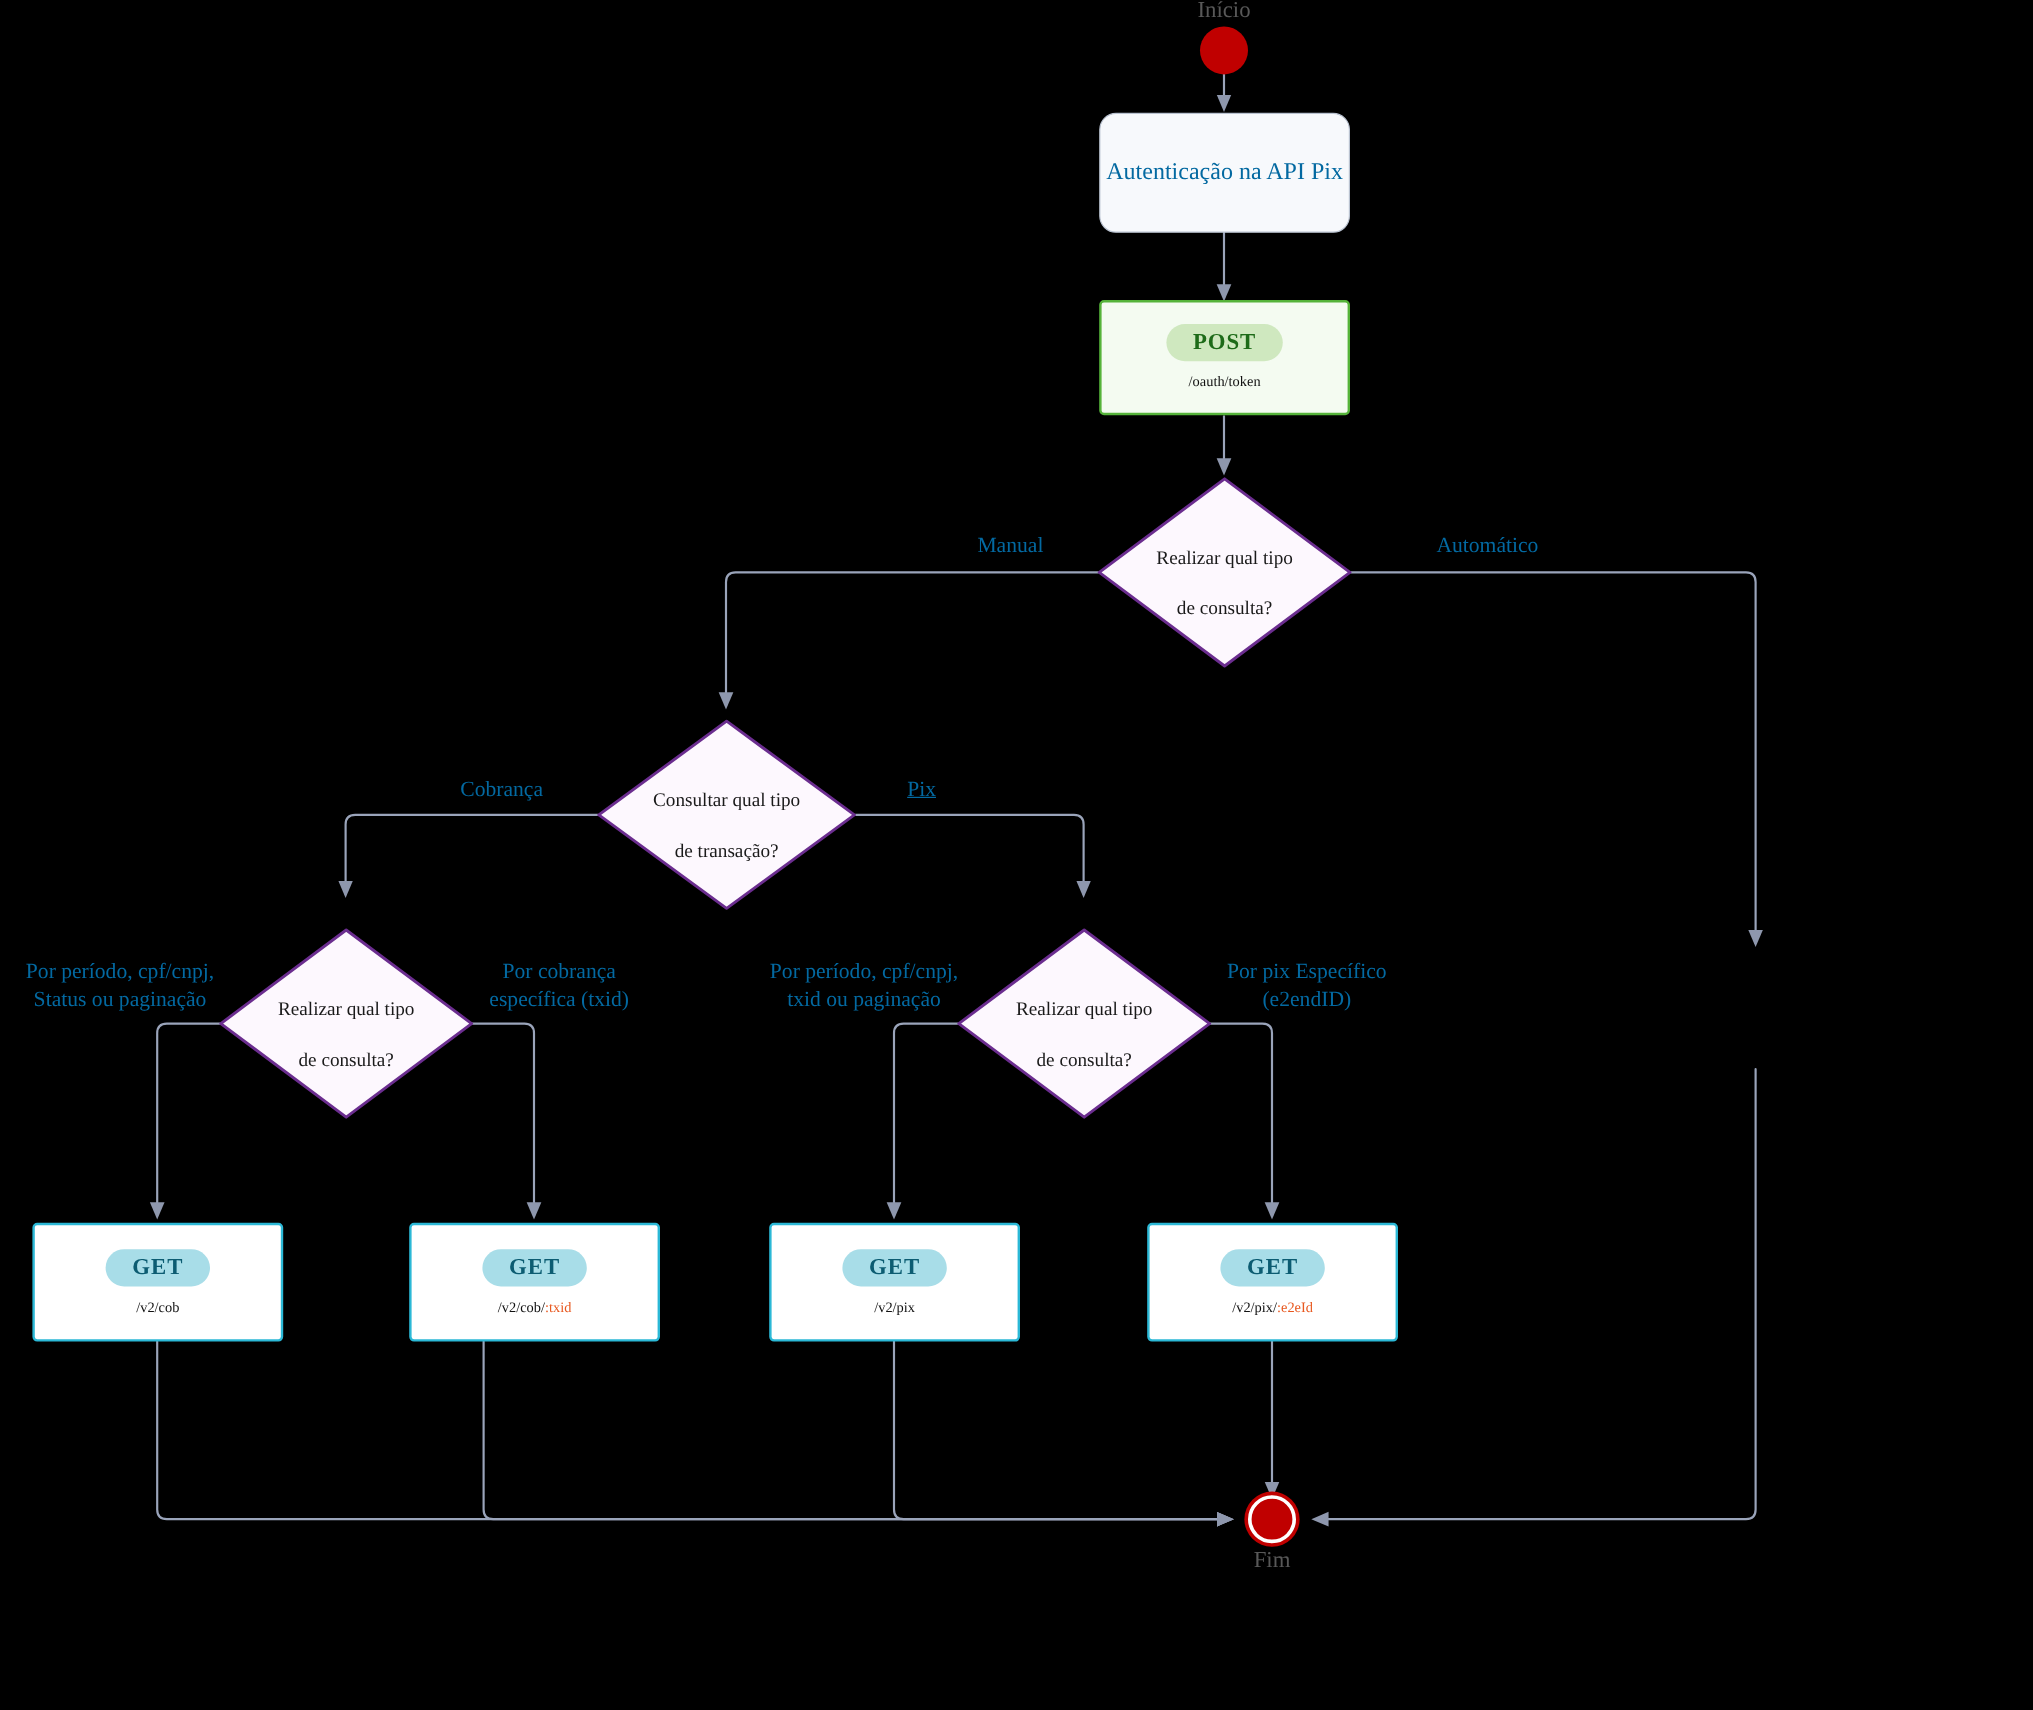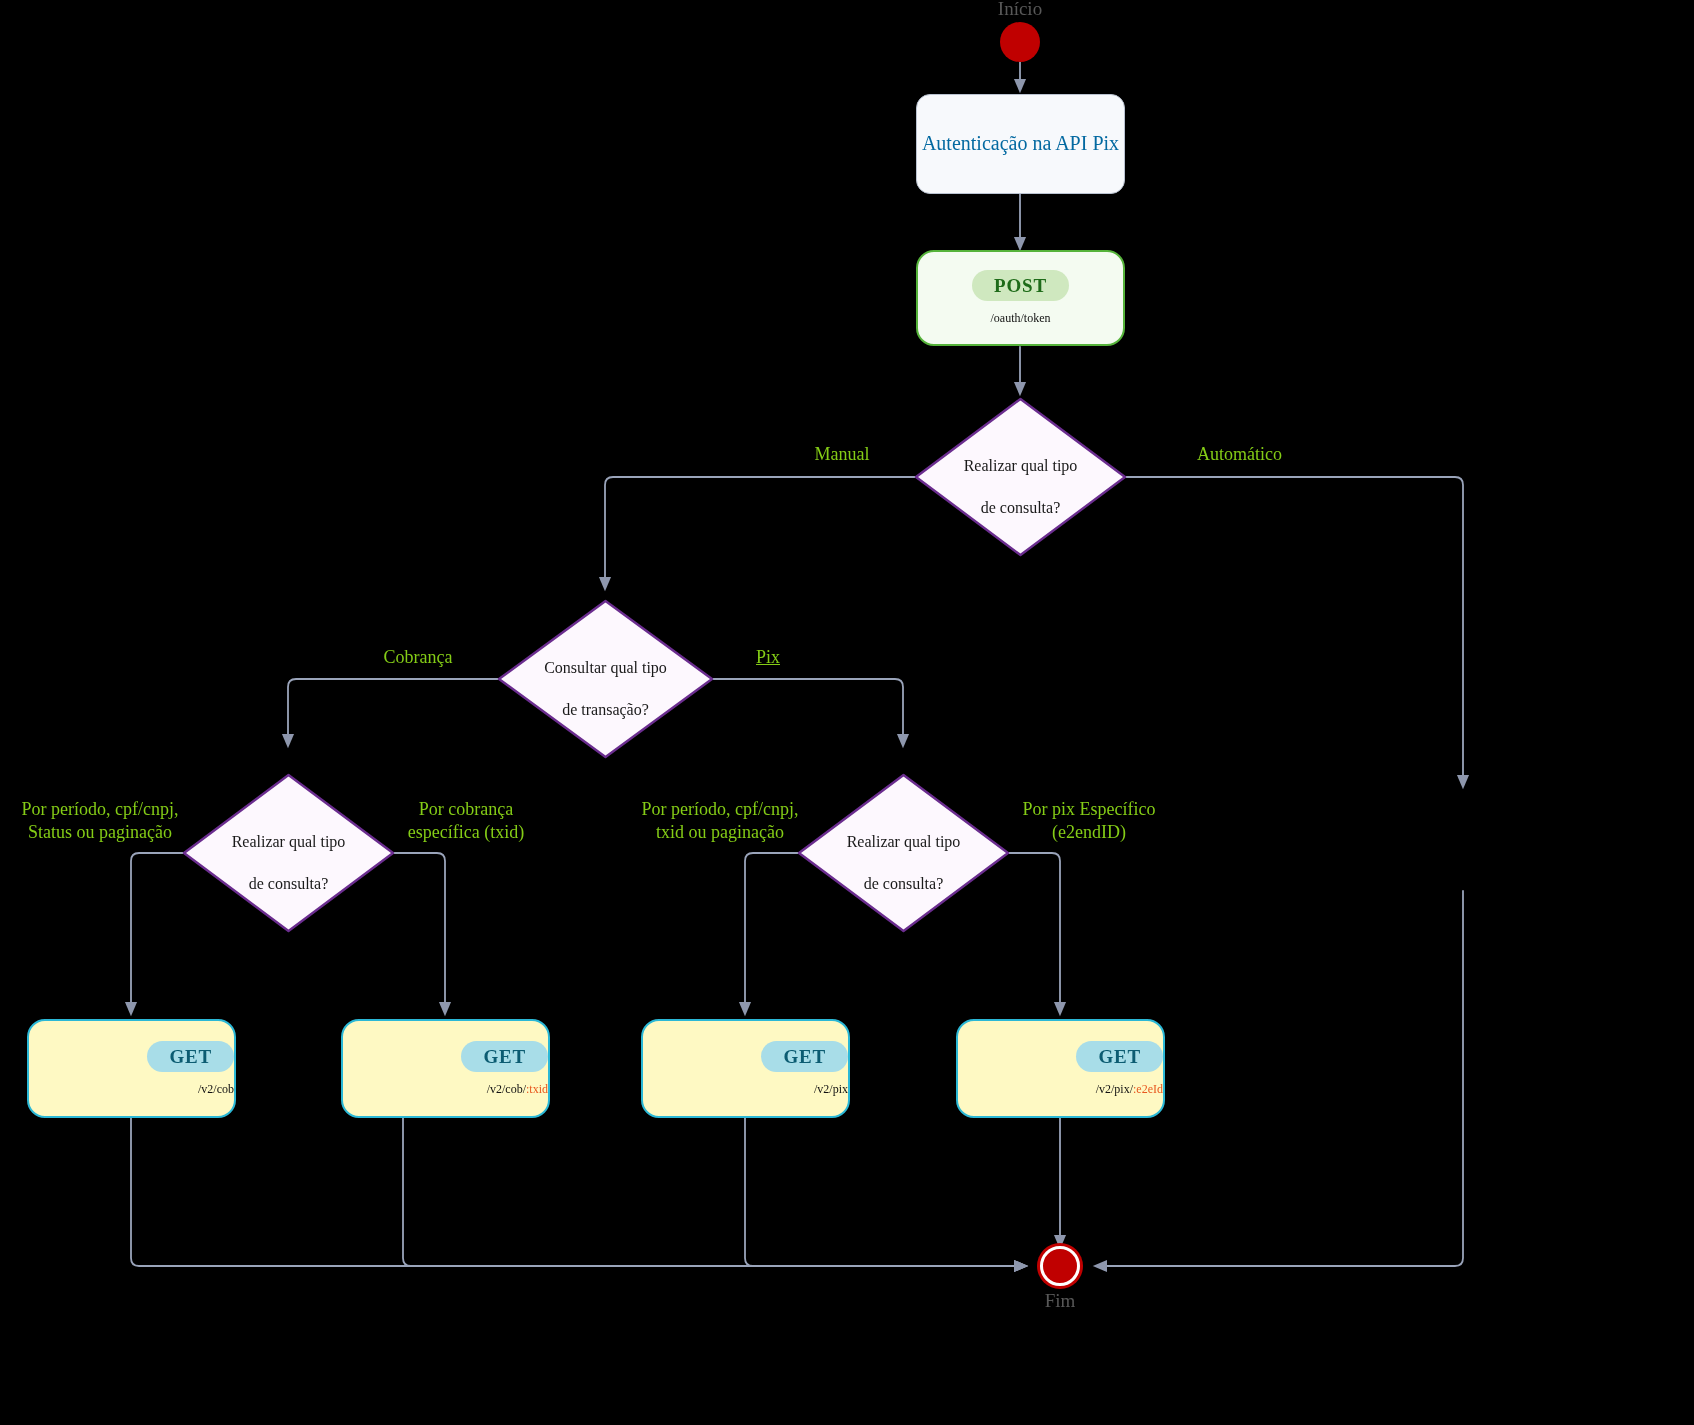--- a/index.html
+++ b/index.html
@@ -75,36 +75,35 @@
     display: flex;
     align-items: center;
     justify-content: center;
     box-sizing: border-box;
     font-size: 20px;
   }
 
   
   .ep-card {
     position: absolute;
-    border-radius: 18px;
+    border-radius: 4px;
     display: flex;
     flex-direction: column;
     align-items: center;
     justify-content: center;
     box-sizing: border-box;
     gap: 10px;
   }
   .ep-card.post {
     background: #f4fbf1;
     border: 2px solid #55b33a;
   }
   .ep-card.get {
-    background: #fef9c3;
+    background: #ffffff;
     border: 2px solid #2bb8d6;
-    align-items: flex-end;
   }
   .verb {
     display: inline-block;
     border-radius: 999px;
     font-weight: bold;
     letter-spacing: 0.8px;
     font-size: 19px;
     padding: 6px 22px;
     line-height: 1;
     font-family: "Liberation Serif", "DejaVu Serif", serif;
@@ -139,21 +138,21 @@
     color: #1a1a1a;
     text-align: center;
     line-height: 1.3;
     white-space: pre-line;
   }
 
   
   .edge-label {
     position: absolute;
     font-size: 18px;
-    color: #84cc16;
+    color: #0369a1;
     text-align: center;
     line-height: 1.3;
     white-space: pre-line;
     font-family: "Liberation Serif", "DejaVu Serif", serif;
   }
 </style>
 </head>
 <body>
 
 <div id="canvas">

